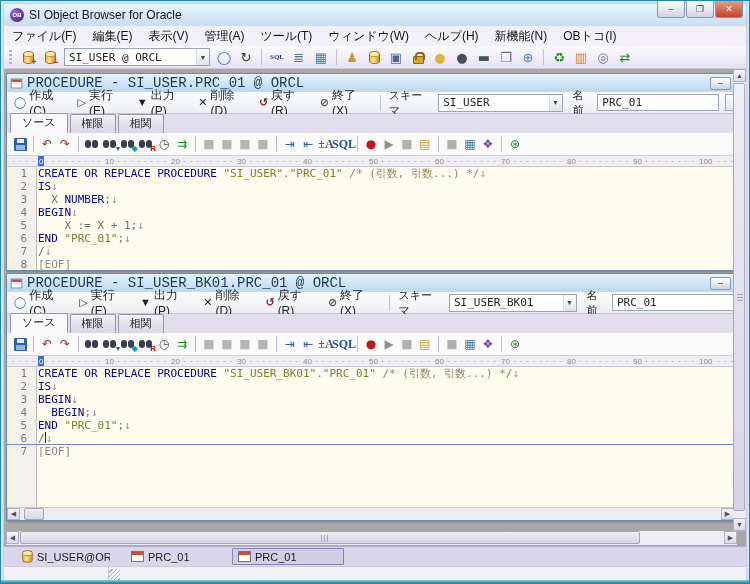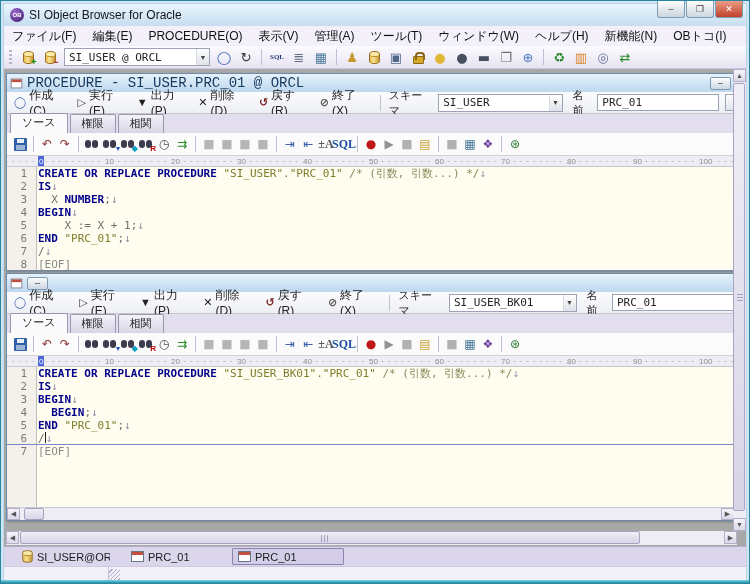--- a/index.html
+++ b/index.html
@@ -111,21 +111,21 @@
   .rmark { position:absolute; top:0; font-size:8px; line-height:11px; color:#8a8a8a; background:#efedf4; padding:0 1px; }
   .rmark.rm0 { background:#4a66d8; color:#fff; }
   .cw-code { flex:1 1 auto; background:#fffdf0; position:relative; overflow:hidden;
            font-family:"DejaVu Sans Mono",monospace; font-size:11px; }
   .gutterbg { position:absolute; left:0; top:0; bottom:0; width:30px; background:#f3f1ea;
            border-right:1px solid #bcbcbc; }
   .cl { position:relative; height:13px; line-height:13px; display:flex; white-space:pre; }
   .cl.cur { box-shadow:inset 0 -1px #7b86c8; }
   .ln { width:25px; padding-right:5px; text-align:right; color:#7a7a7a; flex:0 0 auto; }
   .ct { padding-left:6px; }
-  .kw { color:#00008b; font-weight:bold; }
+  .kw { color:#00008b; font-weight:normal; }
   .str { color:#7c7c2a; }
   .com { color:#8a8a5a; }
   .id { color:#6e6e6e; }
   .eol { color:#9a8fa8; }
   .eof { color:#8a8a8a; }
   .caret { display:inline-block; width:1px; height:11px; background:#222; vertical-align:-1px; }
 
   
   .sb-btn { background:linear-gradient(#f6f4fa,#dcd8e8); border:1px solid #b4aecb; color:#555;
            display:flex; align-items:center; justify-content:center; font-size:7px; }
@@ -175,21 +175,20 @@
   </div>
   <div class="winctl">
       <span class="wbtn">–</span>
       <span class="wbtn">❐</span>
       <span class="wbtn close">✕</span>
     </div>
 
   <div class="menubar">
       <span class="menu-item">ファイル(F)</span>
       <span class="menu-item">編集(E)</span>
-      <span class="menu-item">PROCEDURE(O)</span>
       <span class="menu-item">表示(V)</span>
       <span class="menu-item">管理(A)</span>
       <span class="menu-item">ツール(T)</span>
       <span class="menu-item">ウィンドウ(W)</span>
       <span class="menu-item">ヘルプ(H)</span>
       <span class="menu-item">新機能(N)</span>
       <span class="menu-item">OBトコ(I)</span>
     </div>
 
   <div class="main-toolbar">
@@ -435,20 +434,21 @@
             <div class="cl"><span class="ln">6</span><span class="ct"><span class="kw">END</span><span class="id"> </span><span class="str">"PRC_01"</span><span class="id">;</span><span class="eol">↓</span></span></div>
             <div class="cl"><span class="ln">7</span><span class="ct"><span class="id">/</span><span class="eol">↓</span></span></div>
             <div class="cl"><span class="ln">8</span><span class="ct"><span class="eof">[EOF]</span></span></div>
           </div>
       </div>
     </section>
 
     <section class="child cw1">
       <div class="cw-title">
         <span class="ic-win"></span>
+        <span class="cw-title-text">PROCEDURE - SI_USER_BK01.PRC_01 @ ORCL</span>
         <span class="cw-min">–</span>
       </div>
       <div class="cw-actions">
         <span style="display:inline-flex;align-items:center;">
             <span class="act">
               <span class="act-glyph" style="color: rgb(58, 100, 168);">◯</span>
               <span class="act-label">作成(C)</span>
             </span>
             <span class="act">
               <span class="act-glyph" style="color: rgb(51, 51, 51);">▷</span>

